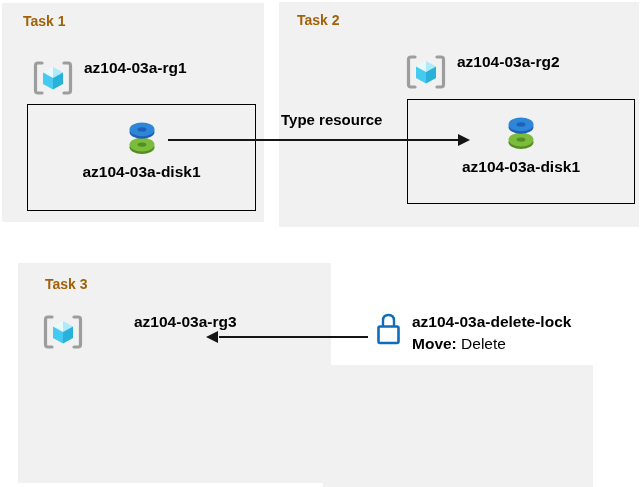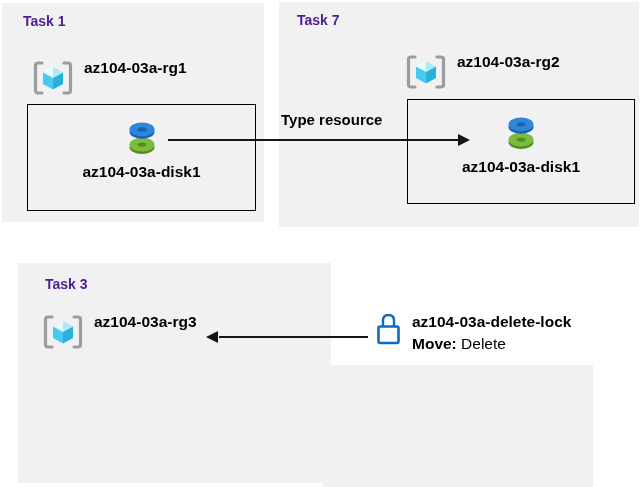--- a/index.html
+++ b/index.html
@@ -5,29 +5,29 @@
   html,body { margin:0; padding:0; background:#fff; }
   body { font-family:"Liberation Sans", sans-serif; color:#000; }
   .stage { position:relative; width:641px; height:487px; background:#ffffff; overflow:hidden; }
 
   .panel { position:absolute; background:#f1f1f2; }
   #task1-panel { left:2px;   top:3px;   width:262px; height:219px; }
   #task2-panel { left:279px; top:2px;   width:360px; height:225px; }
   #task3-panel { left:18px;  top:263px; width:313px; height:220px; }
   #extra-panel { left:323px; top:365px; width:270px; height:122px; }
 
-  .panel-title { position:absolute; font-size:14px; font-weight:bold; color:#4c1d95; white-space:nowrap; }
+  .panel-title { position:absolute; font-size:14px; font-weight:bold; color:#a16207; white-space:nowrap; }
   #task1-title { left:21px; top:10px; }
   #task2-title { left:18px; top:10px; }
   #task3-title { left:27px; top:13px; }
 
   .rg-row { position:absolute; display:flex; }
   #task1-rg { left:29px;  top:56px; }
   #task2-rg { left:125px; top:51px; }
-  #task3-rg { left:23px;  top:50px; }
+  #task3-rg { left:23px;  top:50px;gap:40px; }
   .rg-row .rg-label { margin-left:9px; font-size:15.5px; font-weight:bold; white-space:nowrap; }
 
   .resource-box { position:absolute; border:1.5px solid #000; }
   #task1-box { left:25px;  top:101px; width:227px; height:105px; }
   #task2-box { left:128px; top:97px;  width:226px; height:103px; }
   #task3-box { left:15px;  top:99px;  width:230px; height:105px; }
   .resource-box .disk-holder { position:absolute; left:50%; transform:translateX(-50%); top:14px; }
   .resource-box .disk-label { position:absolute; left:0; top:58px; width:100%; text-align:center;
                               font-size:15.5px; font-weight:bold; white-space:nowrap; }
 
@@ -96,21 +96,21 @@
       <span class="disk-holder">
         <svg class="icon" width="38" height="38">
             <use href="#sym-disk"></use>
           </svg>
       </span>
       <div class="disk-label">az104-03a-disk1</div>
     </div>
   </div>
 
   <div class="panel" id="task2-panel">
-    <div class="panel-title" id="task2-title">Task 7</div>
+    <div class="panel-title" id="task2-title">Task 2</div>
     <div class="rg-row" id="task2-rg">
       <svg class="icon" width="44" height="38">
           <use href="#sym-rg"></use>
         </svg>
       <span class="rg-label">az104-03a-rg2</span>
     </div>
     <div class="resource-box" id="task2-box">
       <span class="disk-holder">
         <svg class="icon" width="38" height="38">
             <use href="#sym-disk"></use>

